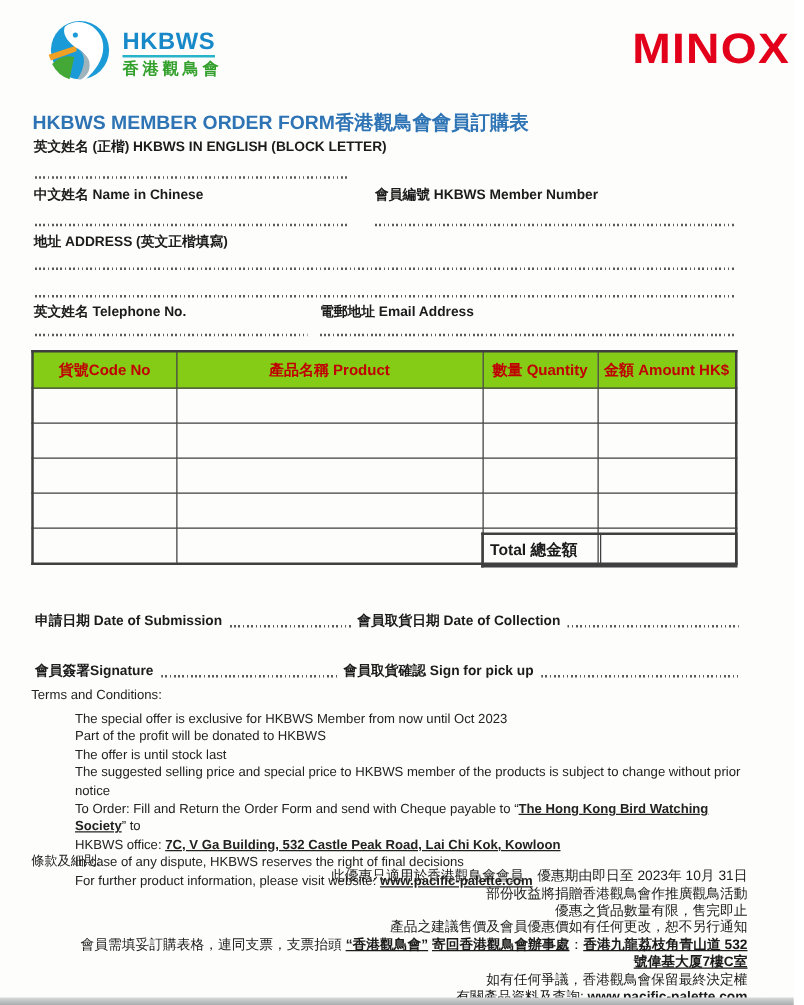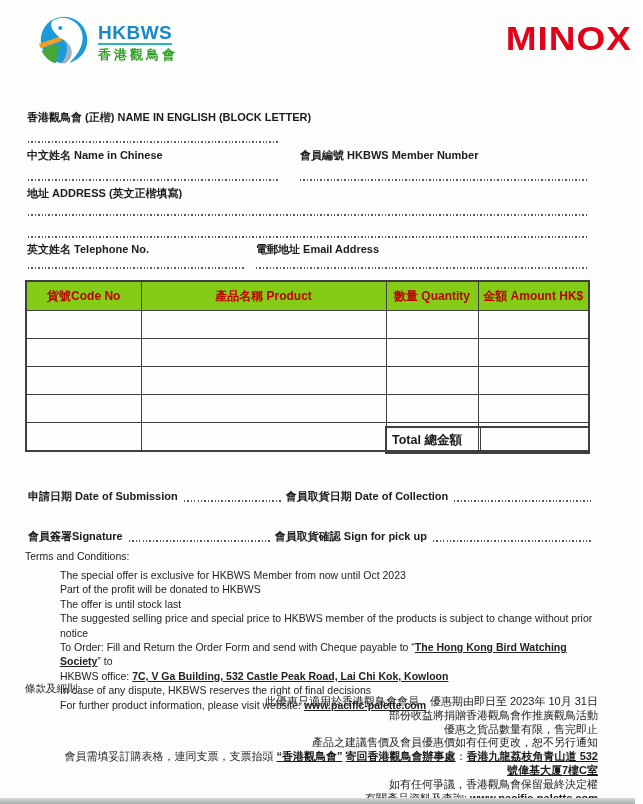--- a/index.html
+++ b/index.html
@@ -57,22 +57,23 @@
         <circle cx="26" cy="15" r="2.2" fill="#1a9ad6"></circle>
       </svg>
     </span>
     <span class="logo-text">
       <span class="en">HKBWS</span><br>
       <span class="zh">香港觀鳥會</span>
     </span>
   </div>
   <div class="abs minox">MINOX</div>
 
+  <div class="abs title">HKBWS MEMBER ORDER FORM香港觀鳥會會員訂購表</div>
 
-  <div class="abs flabel" style="left:27px;top:110px;">香港觀鳥會 (正楷) NAME IN ENGLISH (BLOCK LETTER)</div>
+  <div class="abs flabel" style="left:27px;top:110px;">英文姓名 (正楷) HKBWS IN ENGLISH (BLOCK LETTER)</div>
   <div class="abs dot" style="left:28px;top:141px;width:250px;"></div>
 
   <div class="abs flabel" style="left:27px;top:148px;">中文姓名 Name in Chinese</div>
   <div class="abs flabel" style="left:300px;top:148px;">會員編號 HKBWS Member Number</div>
   <div class="abs dot" style="left:28px;top:179px;width:250px;"></div>
   <div class="abs dot" style="left:300px;top:179px;width:288px;"></div>
 
   <div class="abs flabel" style="left:27px;top:186px;">地址 ADDRESS (英文正楷填寫)</div>
   <div class="abs dot" style="left:28px;top:214px;width:560px;"></div>
   <div class="abs dot" style="left:28px;top:236px;width:560px;"></div>

